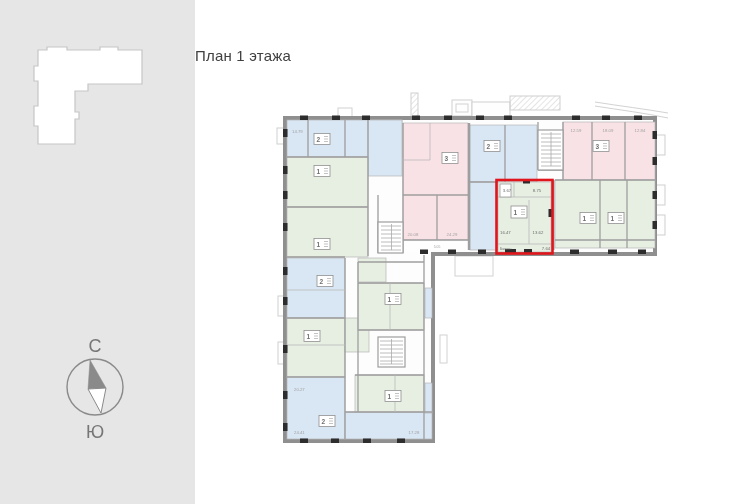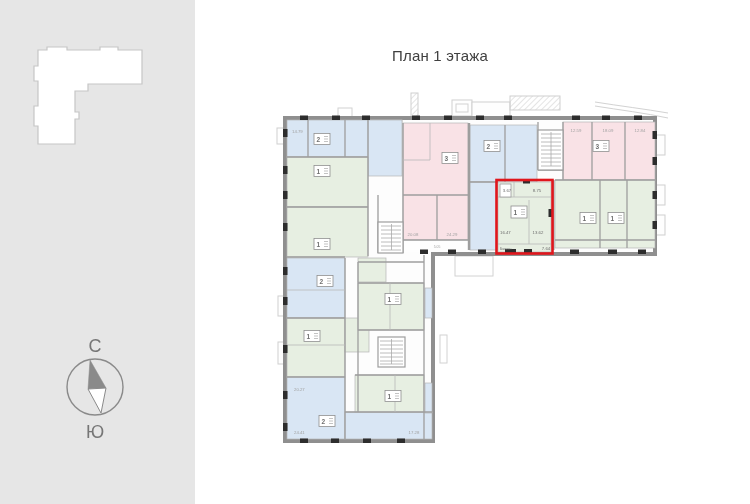--- a/index.html
+++ b/index.html
@@ -5,21 +5,21 @@
   html,body{margin:0;padding:0;}
   body{
     width:750px;height:504px;position:relative;overflow:hidden;
     background:#ffffff;font-family:"Liberation Sans",sans-serif;
   }
   .sidebar{position:absolute;left:0;top:0;width:195px;height:504px;background:#e6e6e6;}
   .footprint{position:absolute;left:28px;top:42px;}
   .compass{position:absolute;left:63px;top:335px;width:64px;text-align:center;color:#767676;}
   .compass-letter{font-size:18px;line-height:22px;font-weight:400;}
   .page-title{
-    position:absolute;left:195px;top:47px;width:490px;text-align:center;
+    position:absolute;left:195px;top:47px;width:490px;text-align:left;
     font-size:15px;font-weight:500;color:#404040;letter-spacing:.2px;
   }
   svg.plan{position:absolute;left:0;top:0;}
   
   .outline{fill:#fdfdfd;stroke:#8f8f8f;stroke-width:4;}
   .apt{stroke:#b5b5b5;stroke-width:.7;}
   .blue{fill:#d9e6f4;} .green{fill:#e7efe2;} .pink{fill:#f9e2e6;}
   .w{stroke:#9e9e9e;stroke-width:1.3;fill:none;}
   .wl{stroke:#b9b9b9;stroke-width:.8;fill:none;}
   .win{fill:#2d2d2d;}

